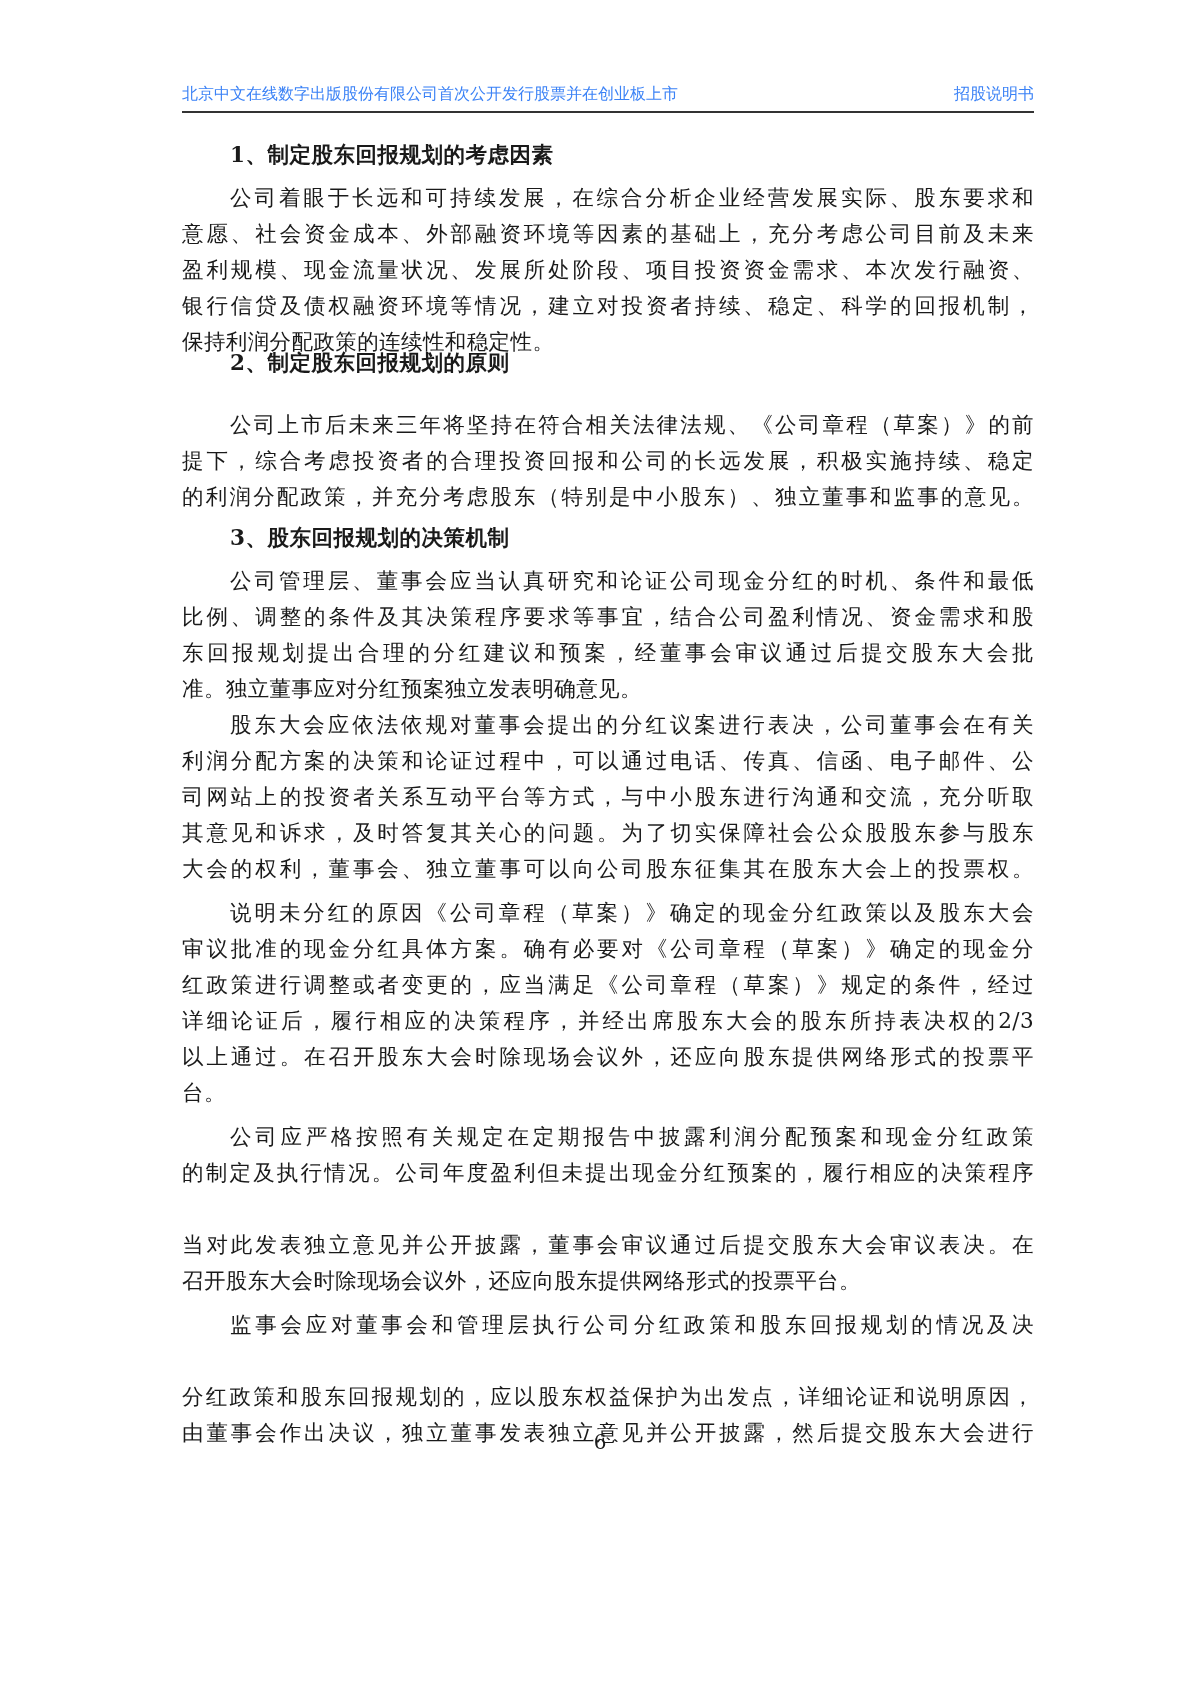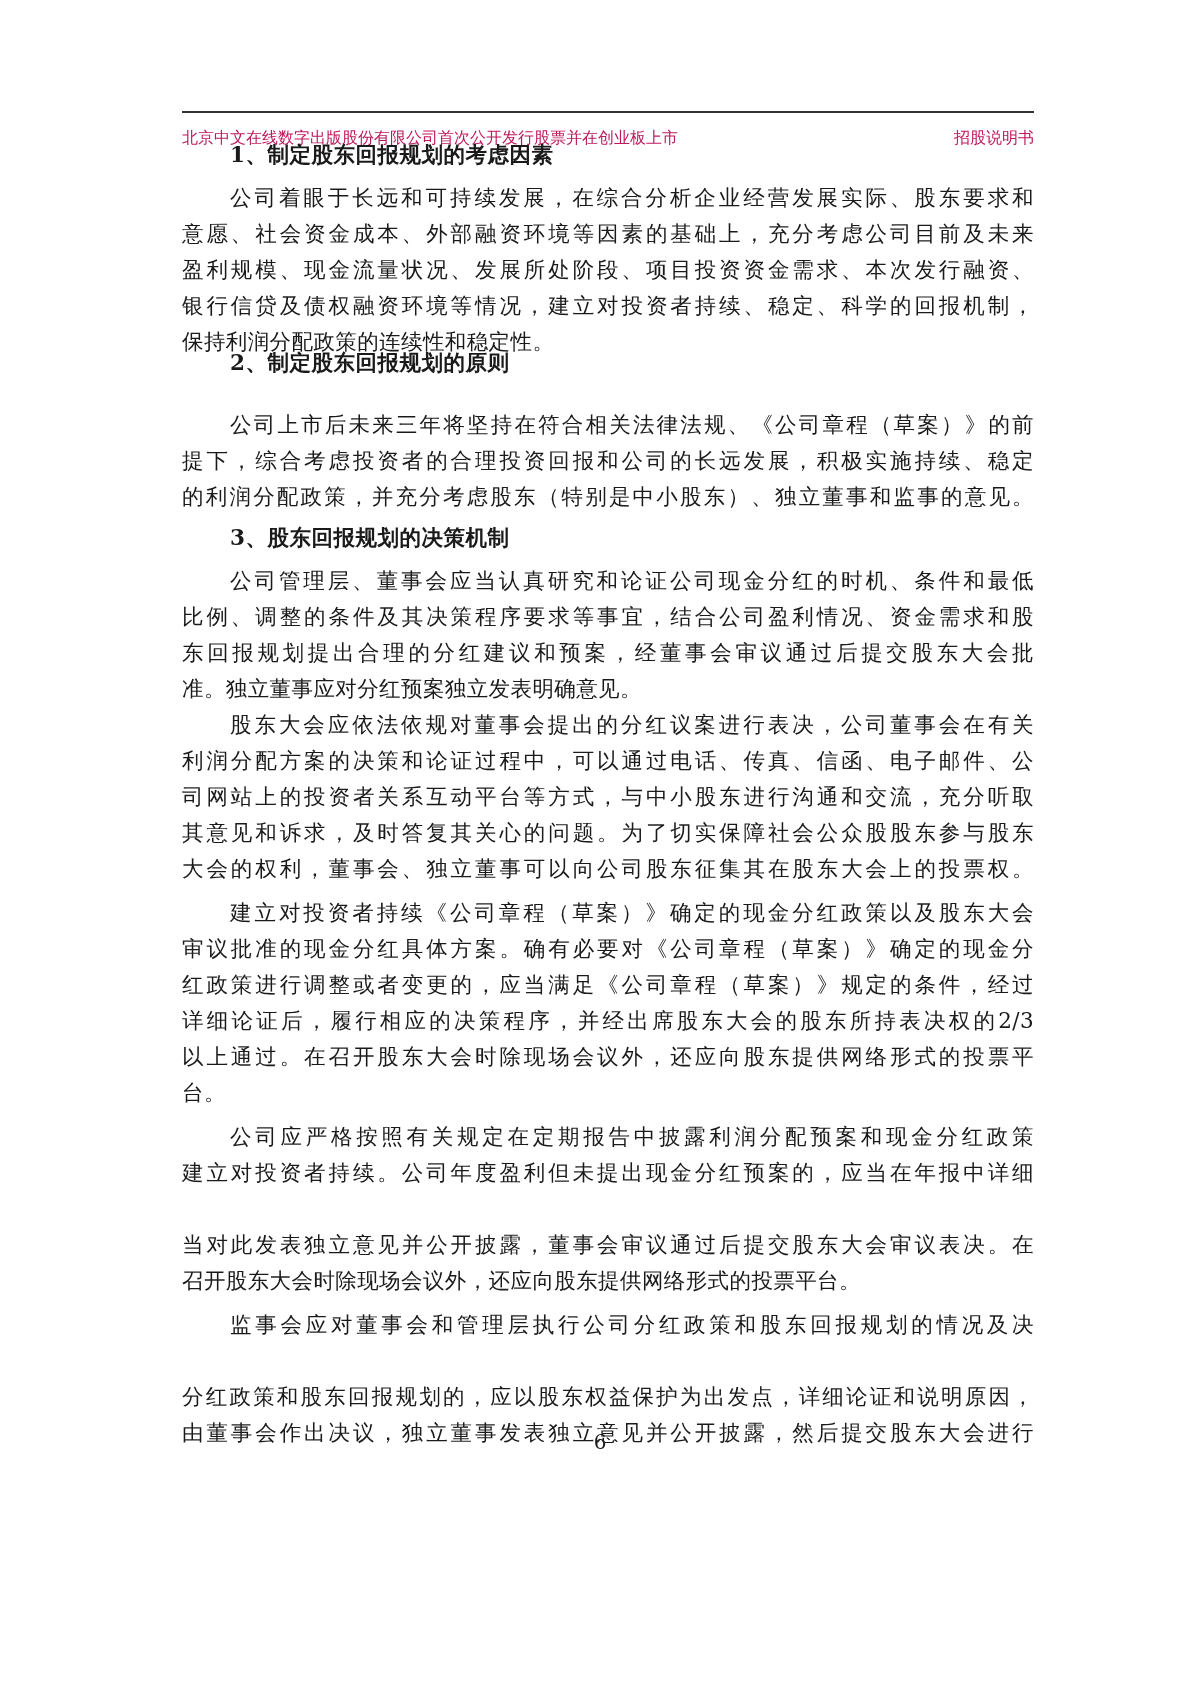--- a/index.html
+++ b/index.html
@@ -1,20 +1,20 @@
 <!DOCTYPE html>
 <html><head>
 <meta charset="utf-8">
 <style>
   html, body { margin:0; padding:0; background:#ffffff; }
   body { width:1200px; height:1698px; position:relative; overflow:hidden;
          font-family:"DejaVu Serif","Liberation Serif",serif; color:#1a1a1a; }
   .page { position:absolute; left:0; top:0; width:1200px; height:1698px; }
   .header { position:absolute; left:182px; top:80px; width:852px; height:30px;
-            font-size:16px; color:#be185d;margin-top:44px; }
+            font-size:16px; color:#3b82f6; }
   .header .left { position:absolute; left:0; top:4px; white-space:nowrap; }
   .header .right { position:absolute; right:0; top:4px; white-space:nowrap; }
   .rule { position:absolute; left:182px; top:111px; width:852px; height:2px; background:#333; }
   .line { position:absolute; left:182px; width:852px; font-size:21.5px; line-height:30px;
           white-space:nowrap; text-align:justify; text-align-last:justify; letter-spacing:0.4px; }
   .line.last { text-align-last:left; }
   .line.indent { left:230px; width:804px; }
   .heading { position:absolute; left:230px; font-size:21.5px; font-weight:bold; line-height:30px;
              white-space:nowrap; letter-spacing:0.5px; }
   .pagenum { position:absolute; left:0; width:1200px; text-align:center; top:1552px;
@@ -49,29 +49,29 @@
   <div class="line" style="top:638px;">东回报规划提出合理的分红建议和预案，经董事会审议通过后提交股东大会批</div>
   <div class="line" style="top:602px;">比例、调整的条件及其决策程序要求等事宜，结合公司盈利情况、资金需求和股</div>
   <div class="line last" style="top:674px;">准。独立董事应对分红预案独立发表明确意见。</div>
 
   <div class="line indent" style="top:710px;">股东大会应依法依规对董事会提出的分红议案进行表决，公司董事会在有关</div>
   <div class="line" style="top:746px;">利润分配方案的决策和论证过程中，可以通过电话、传真、信函、电子邮件、公</div>
   <div class="line" style="top:782px;">司网站上的投资者关系互动平台等方式，与中小股东进行沟通和交流，充分听取</div>
   <div class="line" style="top:818px;">其意见和诉求，及时答复其关心的问题。为了切实保障社会公众股股东参与股东</div>
   <div class="line" style="top:854px;">大会的权利，董事会、独立董事可以向公司股东征集其在股东大会上的投票权。</div>
 
-  <div class="line indent" style="top:898px;">建立对投资者持续《公司章程（草案）》确定的现金分红政策以及股东大会</div>
+  <div class="line indent" style="top:898px;">说明未分红的原因《公司章程（草案）》确定的现金分红政策以及股东大会</div>
   <div class="line" style="top:934px;">审议批准的现金分红具体方案。确有必要对《公司章程（草案）》确定的现金分</div>
   <div class="line" style="top:970px;">红政策进行调整或者变更的，应当满足《公司章程（草案）》规定的条件，经过</div>
   <div class="line" style="top:1006px;">详细论证后，履行相应的决策程序，并经出席股东大会的股东所持表决权的2/3</div>
   <div class="line" style="top:1042px;">以上通过。在召开股东大会时除现场会议外，还应向股东提供网络形式的投票平</div>
   <div class="line last" style="top:1078px;">台。</div>
 
   <div class="line indent" style="top:1122px;">公司应严格按照有关规定在定期报告中披露利润分配预案和现金分红政策</div>
-  <div class="line" style="top:1158px;">建立对投资者持续。公司年度盈利但未提出现金分红预案的，应当在年报中详细</div>
+  <div class="line" style="top:1158px;">的制定及执行情况。公司年度盈利但未提出现金分红预案的，履行相应的决策程序</div>
   <div class="line" style="top:1230px;">当对此发表独立意见并公开披露，董事会审议通过后提交股东大会审议表决。在</div>
   <div class="line last" style="top:1266px;">召开股东大会时除现场会议外，还应向股东提供网络形式的投票平台。</div>
 
   <div class="line indent" style="top:1310px;">监事会应对董事会和管理层执行公司分红政策和股东回报规划的情况及决</div>
   <div class="line" style="top:1382px;">分红政策和股东回报规划的，应以股东权益保护为出发点，详细论证和说明原因，</div>
   <div class="line" style="top:1418px;">由董事会作出决议，独立董事发表独立意见并公开披露，然后提交股东大会进行</div>
 
   <div class="pagenum" style="top:1430px;">6</div>
 </div>
 

